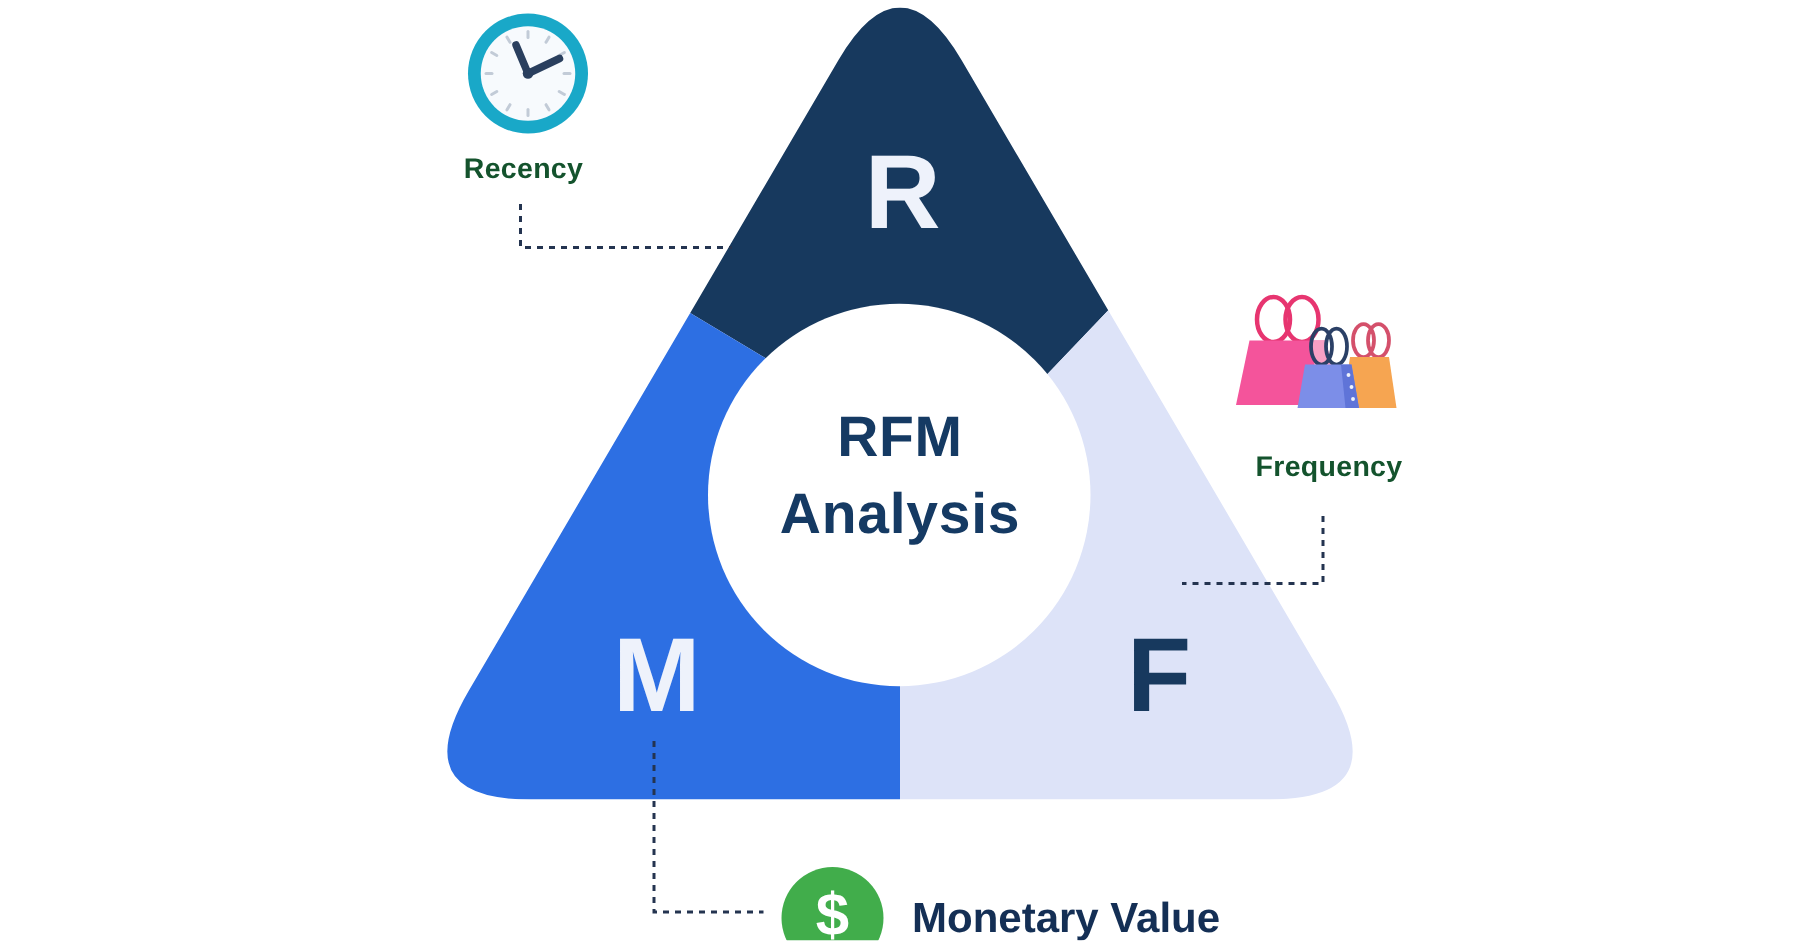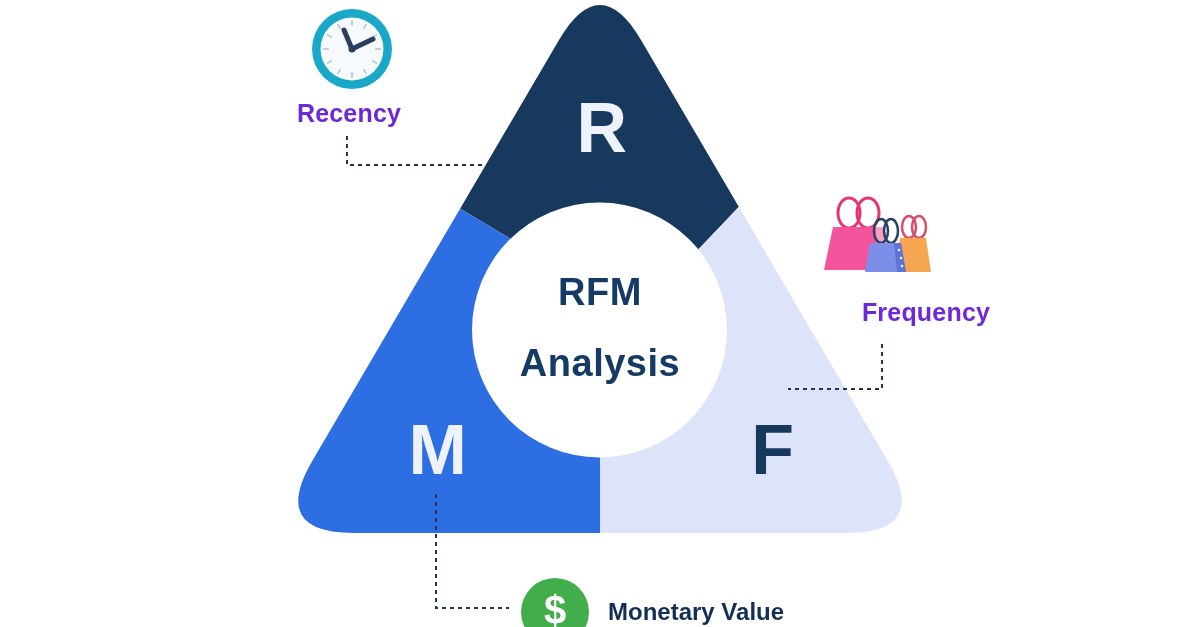--- a/index.html
+++ b/index.html
@@ -16,24 +16,24 @@
     position: absolute;
     transform: translate(-50%, -50%);
     white-space: nowrap;
     font-weight: bold;
     line-height: 1;
   }
   .section-letter { font-size: 70px; letter-spacing: 0.5px; }
   .letter-light { color: #eef2fb; }
   .letter-dark  { color: #17395e; }
   .center-line  { font-size: 38px; color: #153a63; letter-spacing: 0.5px; }
-  .side-label   { font-size: 25px; color: #6d28d9; letter-spacing: 0.2px; }
+  .side-label   { font-size: 19px; color: #14532d; letter-spacing: 0.2px; }
   .monetary-label {
     transform: translate(0, -50%);
-    font-size: 24px; color: #142f55; font-weight: bold; white-space: nowrap;
+    font-size: 28px; color: #142f55; font-weight: bold; white-space: nowrap;
     position: absolute;
   }
   .dollar-glyph { font-size: 40px; color: #ffffff; }
 </style>
 </head>
 <body>
 
 <div id="canvas">
 
   <svg id="diagram-svg" width="1200" height="627" viewBox="0 0 1200 627">
@@ -107,23 +107,23 @@
   </svg>
 
   <div class="overlay section-letter letter-light" style="left:602px; top:128px;">R</div>
 
   <div class="overlay section-letter letter-light" style="left:438px; top:450px;">M</div>
 
   <div class="overlay section-letter letter-dark" style="left:773px; top:450px;">F</div>
 
   <div class="overlay center-line" style="left:600px; top:292px;text-align:center;">RFM</div>
 
-  <div class="overlay center-line" style="left:600px; top:363px;">Analysis</div>
+  <div class="overlay center-line" style="left:600px; top:343px;">Analysis</div>
 
   <div class="overlay side-label" style="left:349px; top:113px;">Recency</div>
 
-  <div class="overlay side-label" style="left:886px; top:312px;margin-left:40px;">Frequency</div>
+  <div class="overlay side-label" style="left:886px; top:312px;">Frequency</div>
 
   <div class="monetary-label" style="left:608px; top:612px;">Monetary Value</div>
 
   <div class="overlay dollar-glyph" style="left:555px; top:610px;">$</div>
 
 </div>
 
 </body></html>

